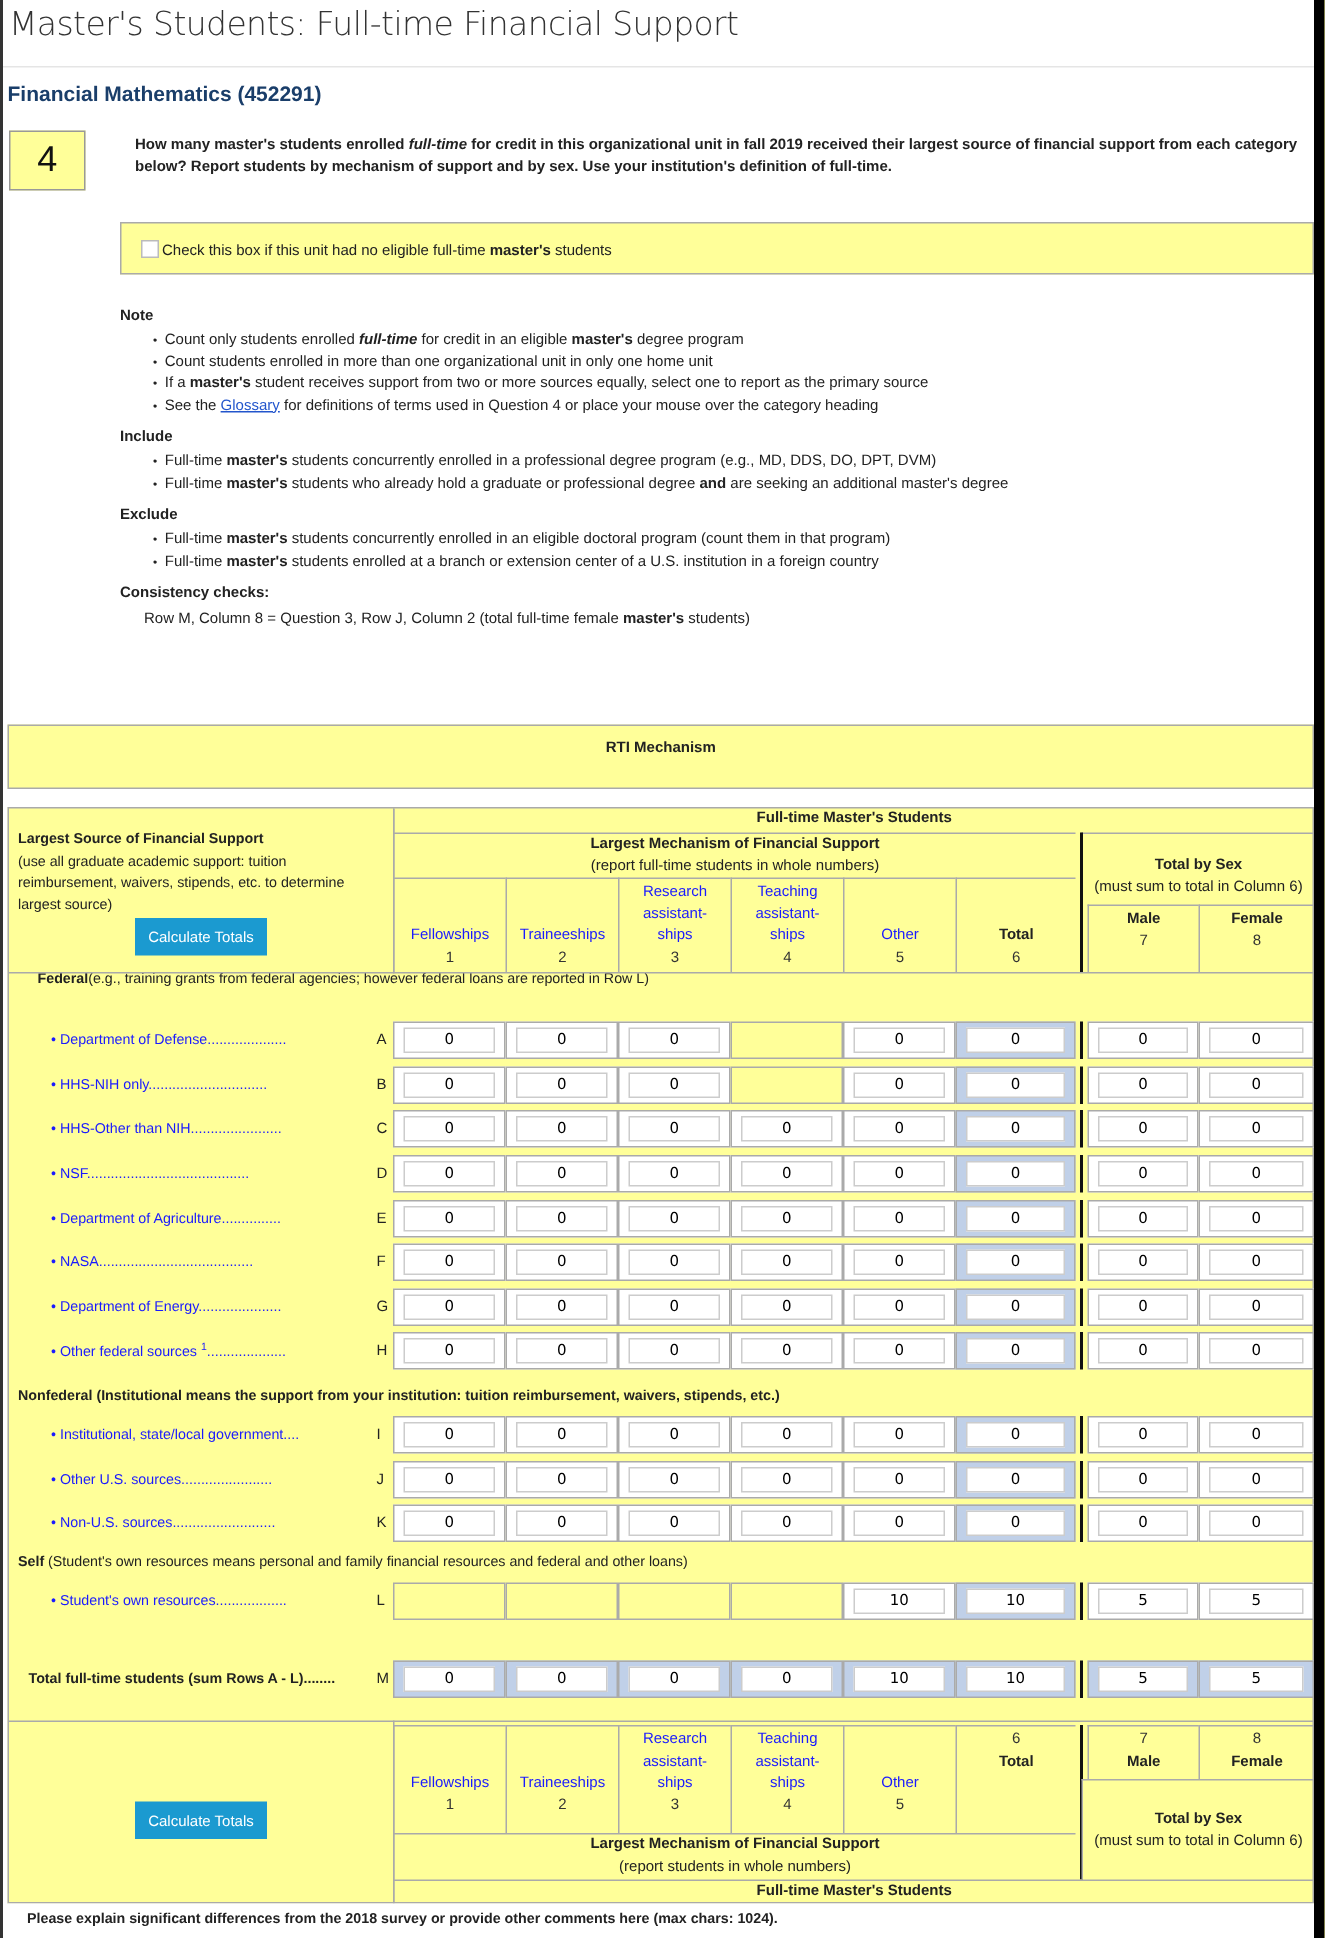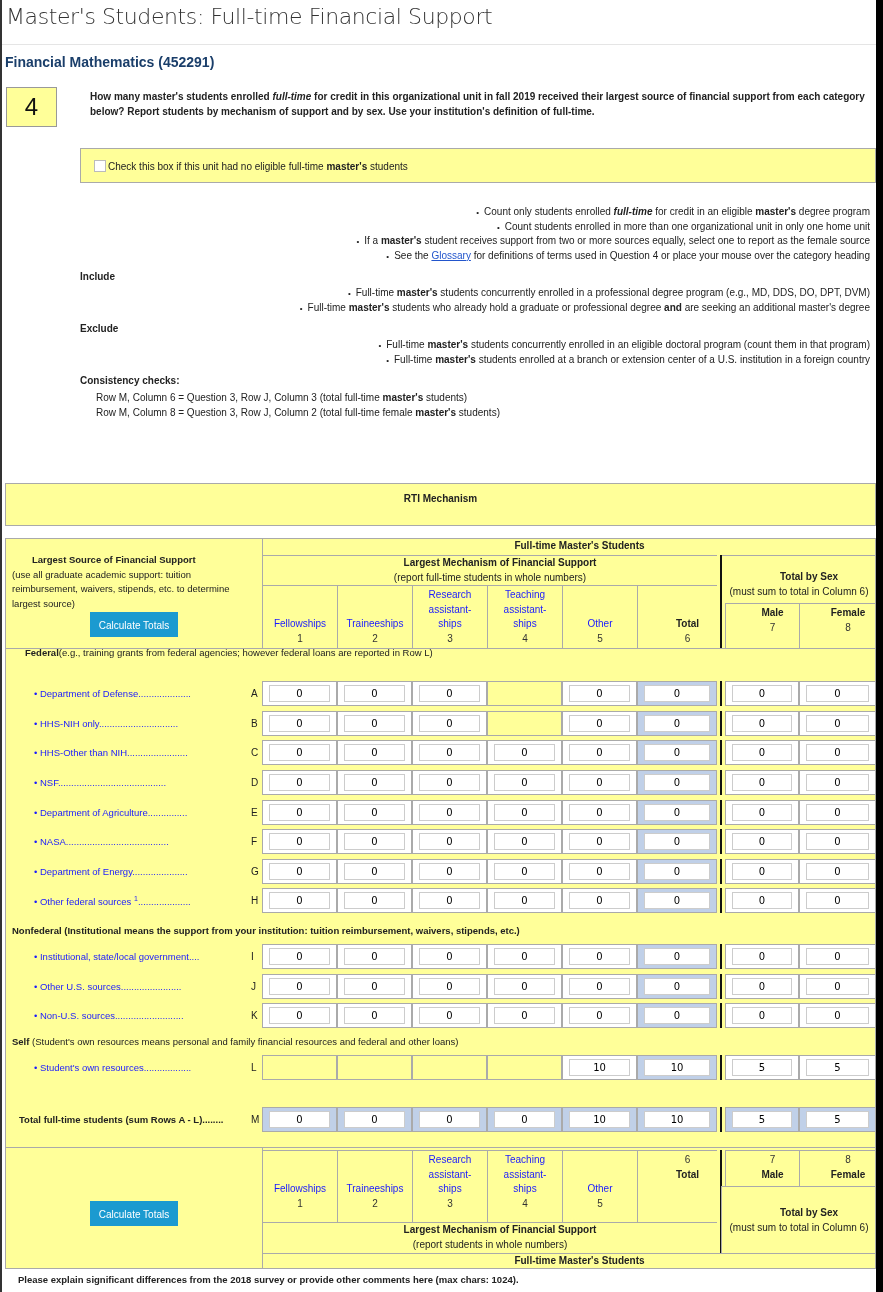--- a/index.html
+++ b/index.html
@@ -37,42 +37,42 @@
     position: absolute; left: 78px; top: 148px; width: 796px; height: 35px;
     background: #ffff99; border: 1px solid #aaa;
     font-size: 10px; padding: 11px 0 0 13px;
   }
   .nostudents .cb {
     display: inline-block; width: 12px; height: 12px; background: #fff;
     border: 1px solid #bbb; vertical-align: -2px; margin-right: 2px;
   }
   .notes { position: absolute; left: 78px; top: 205px; width: 790px; font-size: 10px; }
   .notes h4 { margin: 0; font-size: 10px; font-weight: bold; height: 15px; }
-  .notes ul { margin: 0 0 8px 0; padding-left: 22px; list-style: none; text-align: right; }
+  .notes ul { margin: 0 0 8px 0; padding-left: 22px; list-style: none; }
   .notes li { height: 14.5px; line-height: 14.5px; white-space: nowrap; }
   .notes li::before { content: "\2022"; margin-right: 5px; font-size: 8px; }
   .notes .chk { padding-left: 16px; }
   .notes .chk div { height: 15px; line-height: 15px; }
   .notes a { color: #2255cc; text-decoration: underline; }
   .rti-box {
     position: absolute; left: 3px; top: 483px; width: 871px; height: 43px;
     background: #ffff99; border: 1px solid #aaa;
     text-align: center; font-size: 10px; font-weight: bold; padding-top: 7px; line-height: 15px;
   }
   .grid-wrap {
     position: absolute; left: 3px; top: 538px; width: 871px; height: 731px;
     background: #ffff99; border: 1px solid #aaa;
   }
   .abs { position: absolute; }
   .hdr-cell {
     position: absolute; font-size: 10px; text-align: center; line-height: 14.5px;
     border-left: 1px solid #aaa; border-top: 1px solid #aaa;
   }
   .blue { color: #1a1aff; }
-  .bold { font-weight: bold; padding-left: 20px; }
+  .bold { font-weight: bold; }
   .calc-btn {
     position: absolute; width: 88px; height: 25px; background: #1b9ad0;
     color: #fff; font-size: 10px; text-align: center; line-height: 25px; border: none; cursor: pointer;
   }
   .row-label { position: absolute; font-size: 10px; color: #1a1aff; white-space: nowrap; }
   .row-letter { position: absolute; font-size: 10px; color: #222; }
   .cell {
     position: absolute; height: 25px; border: 1px solid #aaa;
     background: #fff;
   }
@@ -99,39 +99,39 @@
   <div class="qnum">4</div>
   <div class="qtext">
     <span>How many master's students enrolled </span><i>full-time</i><span> for credit in this organizational unit in fall 2019 received their largest source of financial support from each category below? Report students by mechanism of support and by sex. Use your institution's definition of full-time.</span>
   </div>
 
   <div class="nostudents">
     <span class="cb"></span><span><span>Check this box if this unit had no eligible full-time </span><b>master's</b><span> students</span></span>
   </div>
 
   <div class="notes">
+    <h4>Note</h4>
     <ul>
       <li><span>Count only students enrolled </span><b><i>full-time</i></b><span> for credit in an eligible </span><b>master's</b><span> degree program</span></li>
       <li><span>Count students enrolled in more than one organizational unit in only one home unit</span></li>
-      <li><span>If a </span><b>master's</b><span> student receives support from two or more sources equally, select one to report as the female source</span></li>
+      <li><span>If a </span><b>master's</b><span> student receives support from two or more sources equally, select one to report as the primary source</span></li>
       <li><span>See the </span><a>Glossary</a><span> for definitions of terms used in Question 4 or place your mouse over the category heading</span></li>
     </ul>
     <h4>Include</h4>
     <ul>
       <li><span>Full-time </span><b>master's</b><span> students concurrently enrolled in a professional degree program (e.g., MD, DDS, DO, DPT, DVM)</span></li>
       <li><span>Full-time </span><b>master's</b><span> students who already hold a graduate or professional degree </span><b>and</b><span> are seeking an additional master's degree</span></li>
     </ul>
     <h4>Exclude</h4>
     <ul>
       <li><span>Full-time </span><b>master's</b><span> students concurrently enrolled in an eligible doctoral program (count them in that program)</span></li>
       <li><span>Full-time </span><b>master's</b><span> students enrolled at a branch or extension center of a U.S. institution in a foreign country</span></li>
     </ul>
     <h4>Consistency checks:</h4>
     <div class="chk">
-      <div><span>Row M, Column 6 = Question 3, Row J, Column 3 (total full-time </span><b>master's</b><span> students)</span></div>
       <div><span>Row M, Column 8 = Question 3, Row J, Column 2 (total full-time female </span><b>master's</b><span> students)</span></div>
     </div>
   </div>
 
   <div class="rti-box">
     <div>RTI Mechanism</div>
   </div>
 
   <div class="grid-wrap" id="grid">
 

